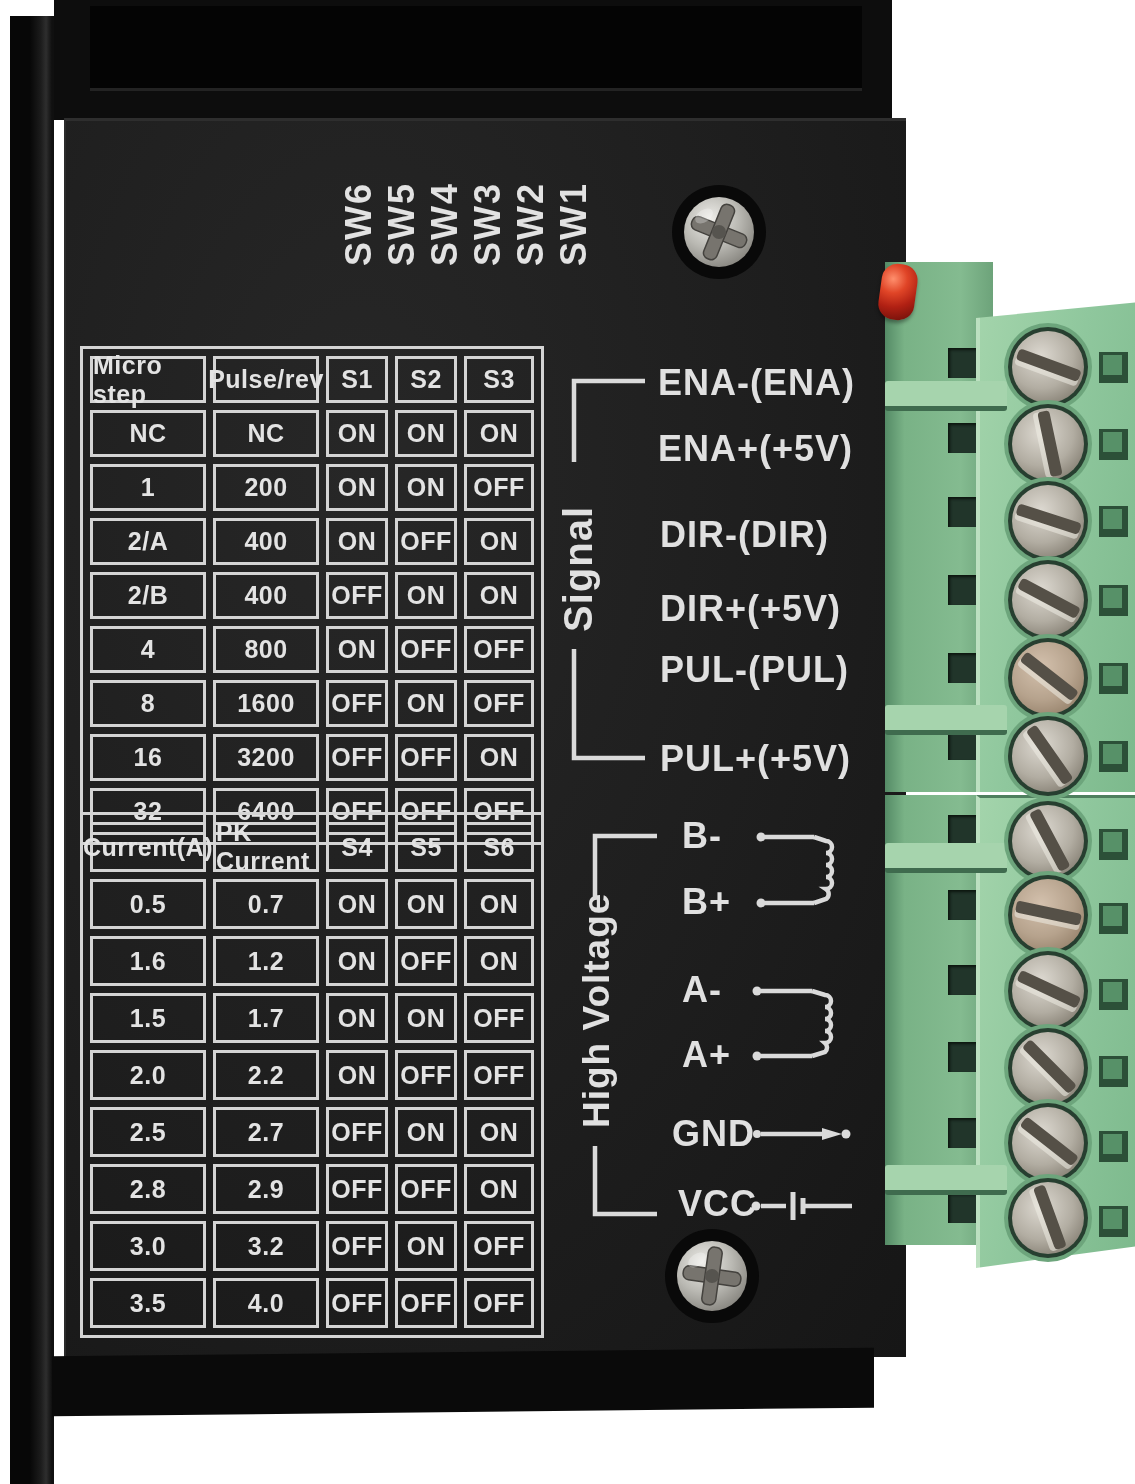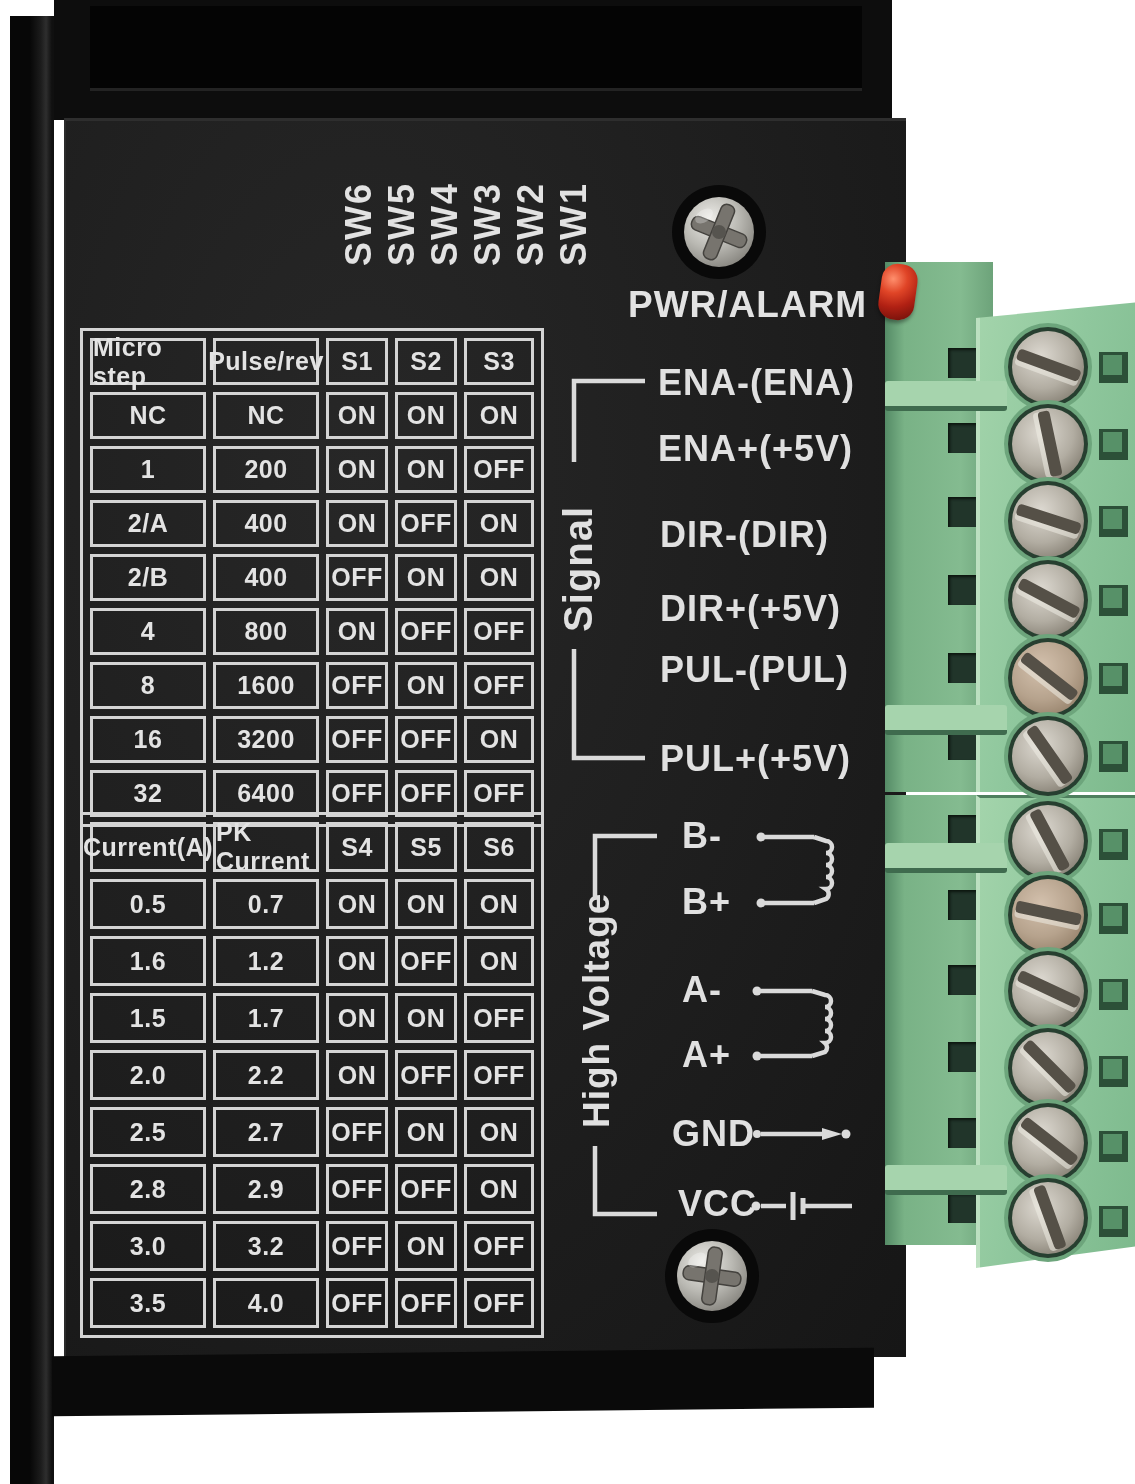--- a/index.html
+++ b/index.html
@@ -25,21 +25,21 @@
   .sw-row{position:absolute;left:338px;top:158px;display:flex;}
   .sw{writing-mode:vertical-rl;transform:rotate(180deg);font-size:36px;font-weight:bold;
       letter-spacing:2px;width:43px;height:108px;text-align:left;color:#e2e2e2;}
   .rot-label{position:absolute;white-space:nowrap;transform:rotate(-90deg);transform-origin:0 0;
       font-size:37px;font-weight:bold;letter-spacing:1px;color:#e0e0e0;}
   .pin{position:absolute;transform:translateY(-50%);font-size:36px;font-weight:bold;
       letter-spacing:1px;color:#e0e0e0;white-space:nowrap;}
   
   .silk-table{position:absolute;border:3px solid #d4d4d4;padding:7px;
       display:grid;grid-template-columns:116px 106px 62px 62px 70px;gap:7px;background:transparent;}
-  .t1{left:80px;top:328px;}
+  .t1{left:80px;top:346px;}
   .t2{left:80px;top:812px;}
   .cell{border:3px solid #d4d4d4;display:flex;align-items:center;justify-content:center;
       font-size:25px;font-weight:bold;color:#e3e3e3;letter-spacing:0.5px;}
   .t1 .cell{height:41px;} .t2 .cell{height:44px;}
   
   .tb-inner{position:absolute;left:885px;width:108px;
       background:linear-gradient(90deg,#558b66 0%,#79b286 18%,#84bb90 70%,#6da37a 100%);}
   .tb-inner.up{top:262px;height:530px;}
   .tb-inner.low{top:795px;height:450px;}
   .notch{position:absolute;left:63px;width:32px;height:30px;background:#21352a;
@@ -75,21 +75,20 @@
   <div class="bottom-band"></div>
 
   <div class="sw-row">
       <div class="sw">SW6</div>
       <div class="sw">SW5</div>
       <div class="sw">SW4</div>
       <div class="sw">SW3</div>
       <div class="sw">SW2</div>
       <div class="sw">SW1</div>
     </div>
-  <div class="pwr silk">PWR/ALARM</div>
 
   <div class="rot-label" style="left:556px;top:632px;font-size:40px;">Signal</div>
   <div class="rot-label" style="left:576px;top:1128px;font-size:37px;">High Voltage</div>
 
   <div class="silk-table t1">
       <div class="cell">Micro step</div>
       <div class="cell">Pulse/rev</div>
       <div class="cell">S1</div>
       <div class="cell">S2</div>
       <div class="cell">S3</div>

